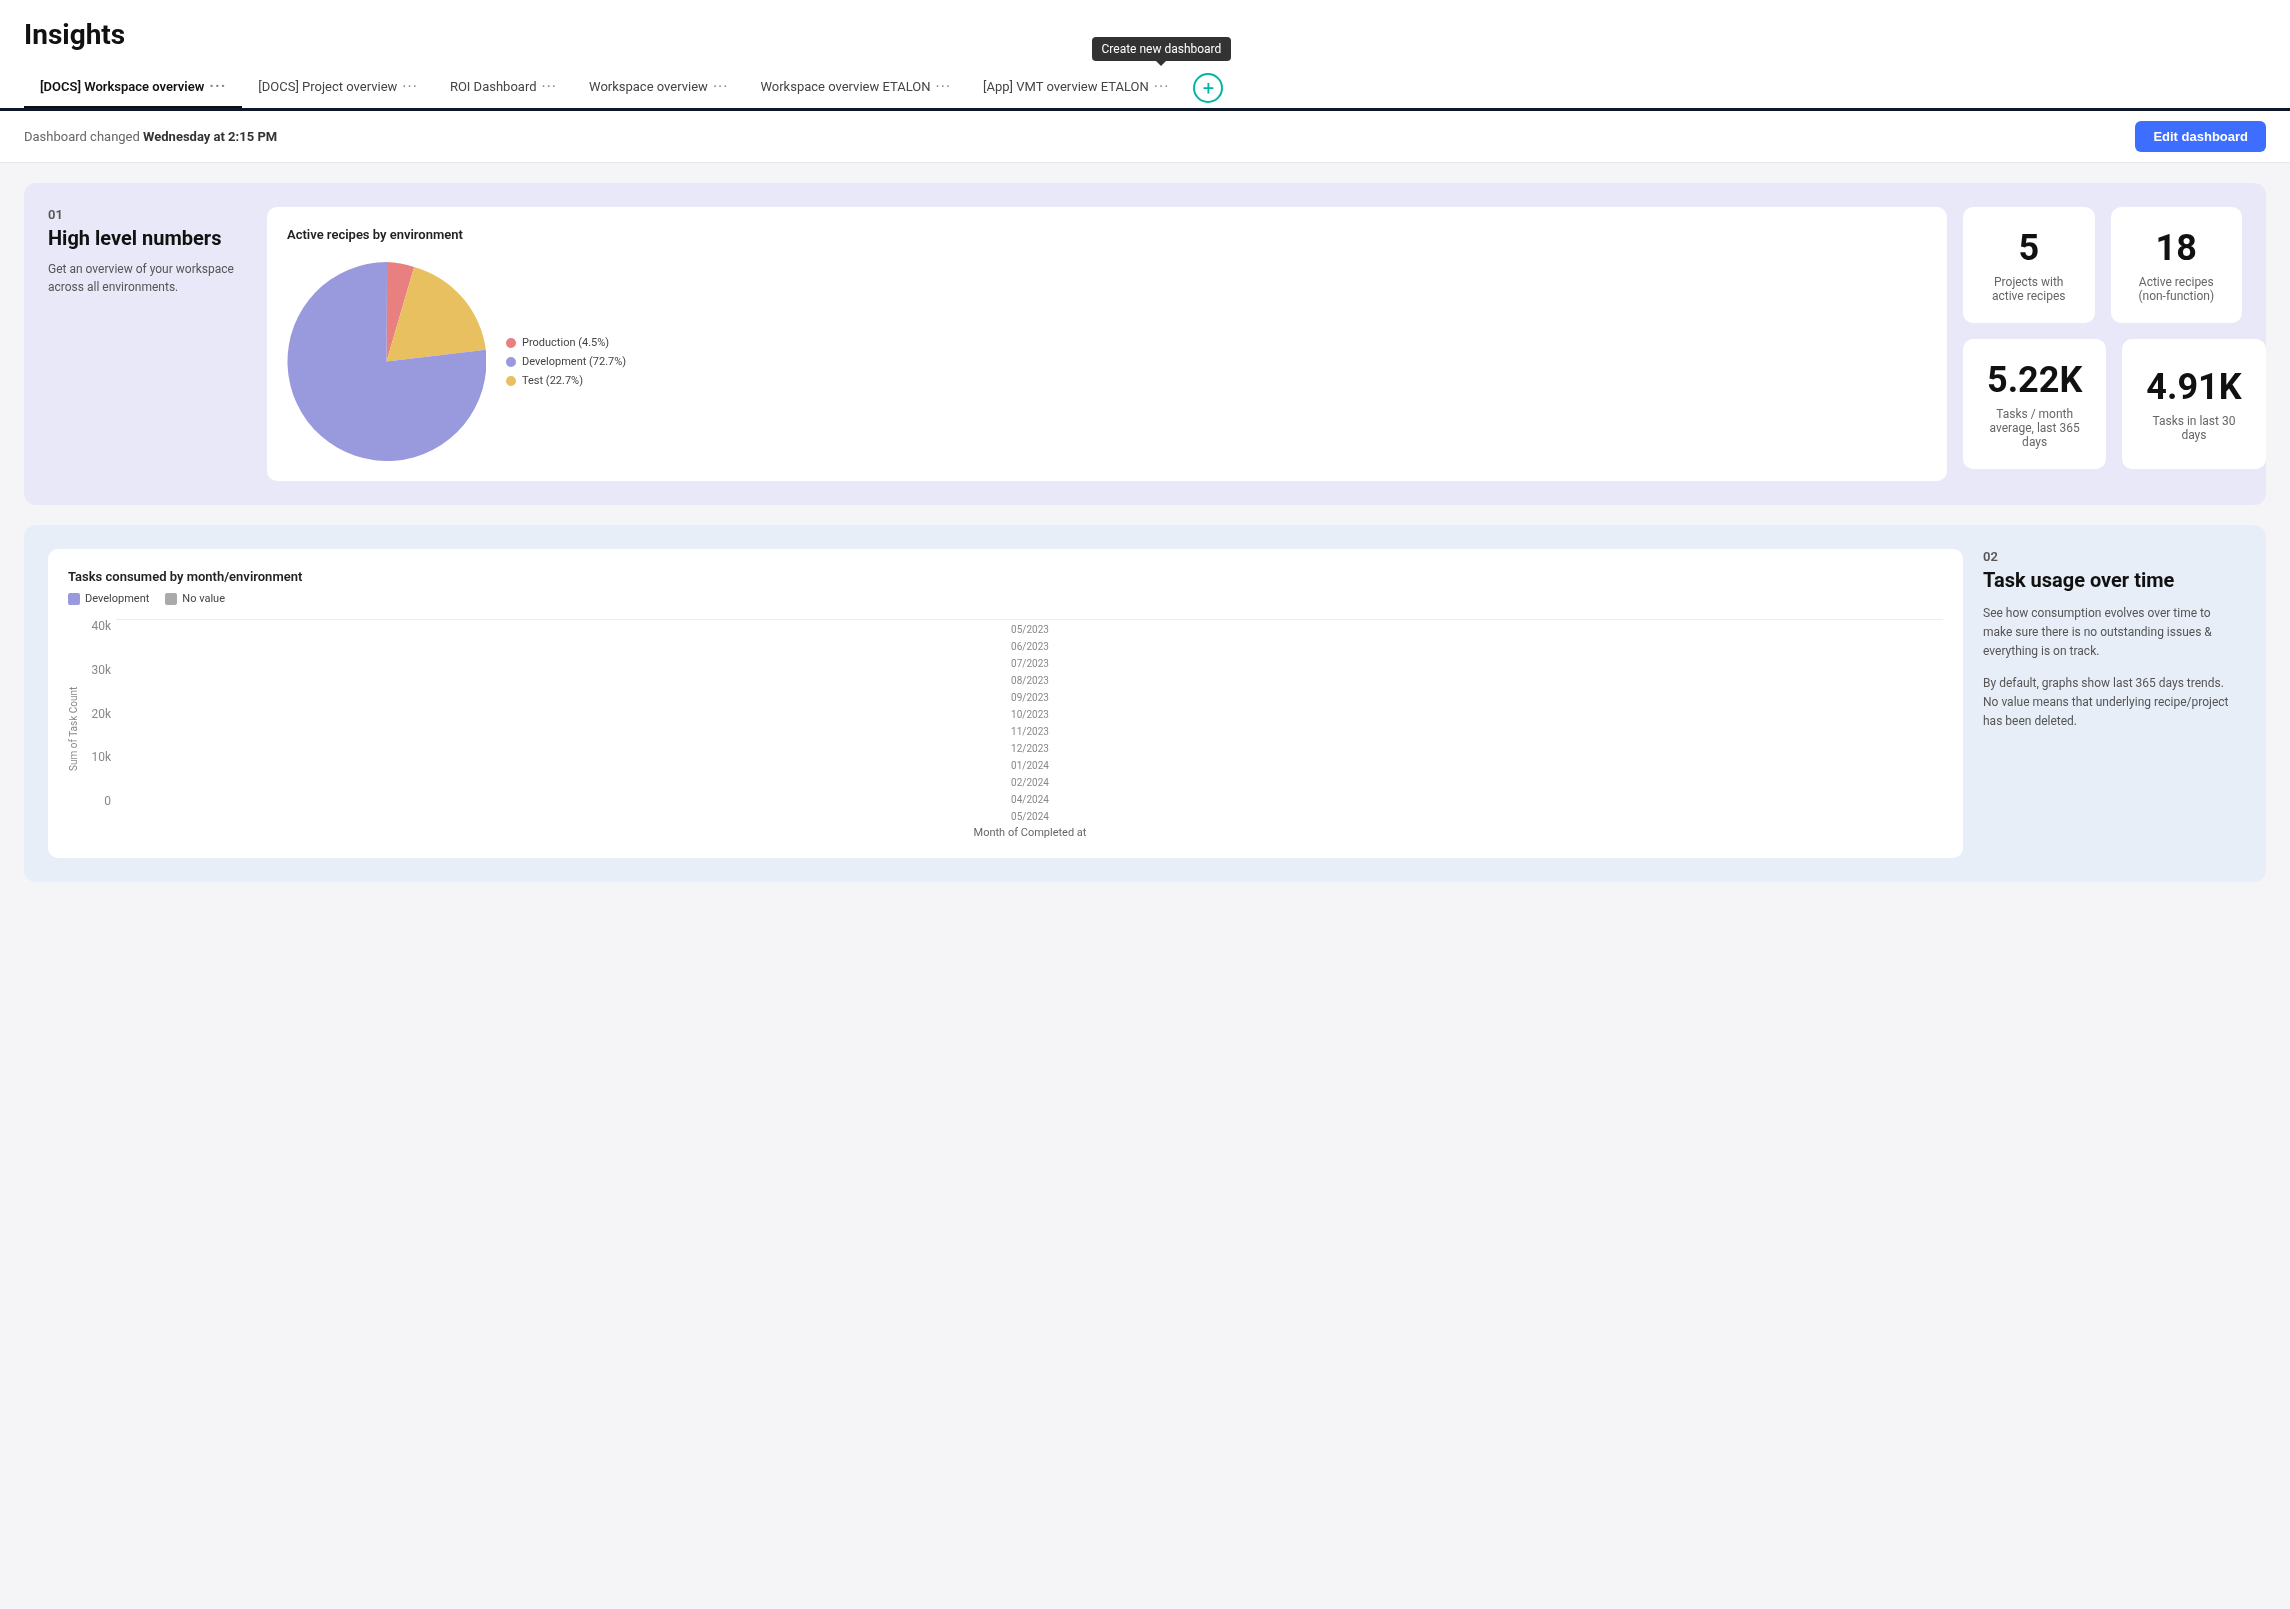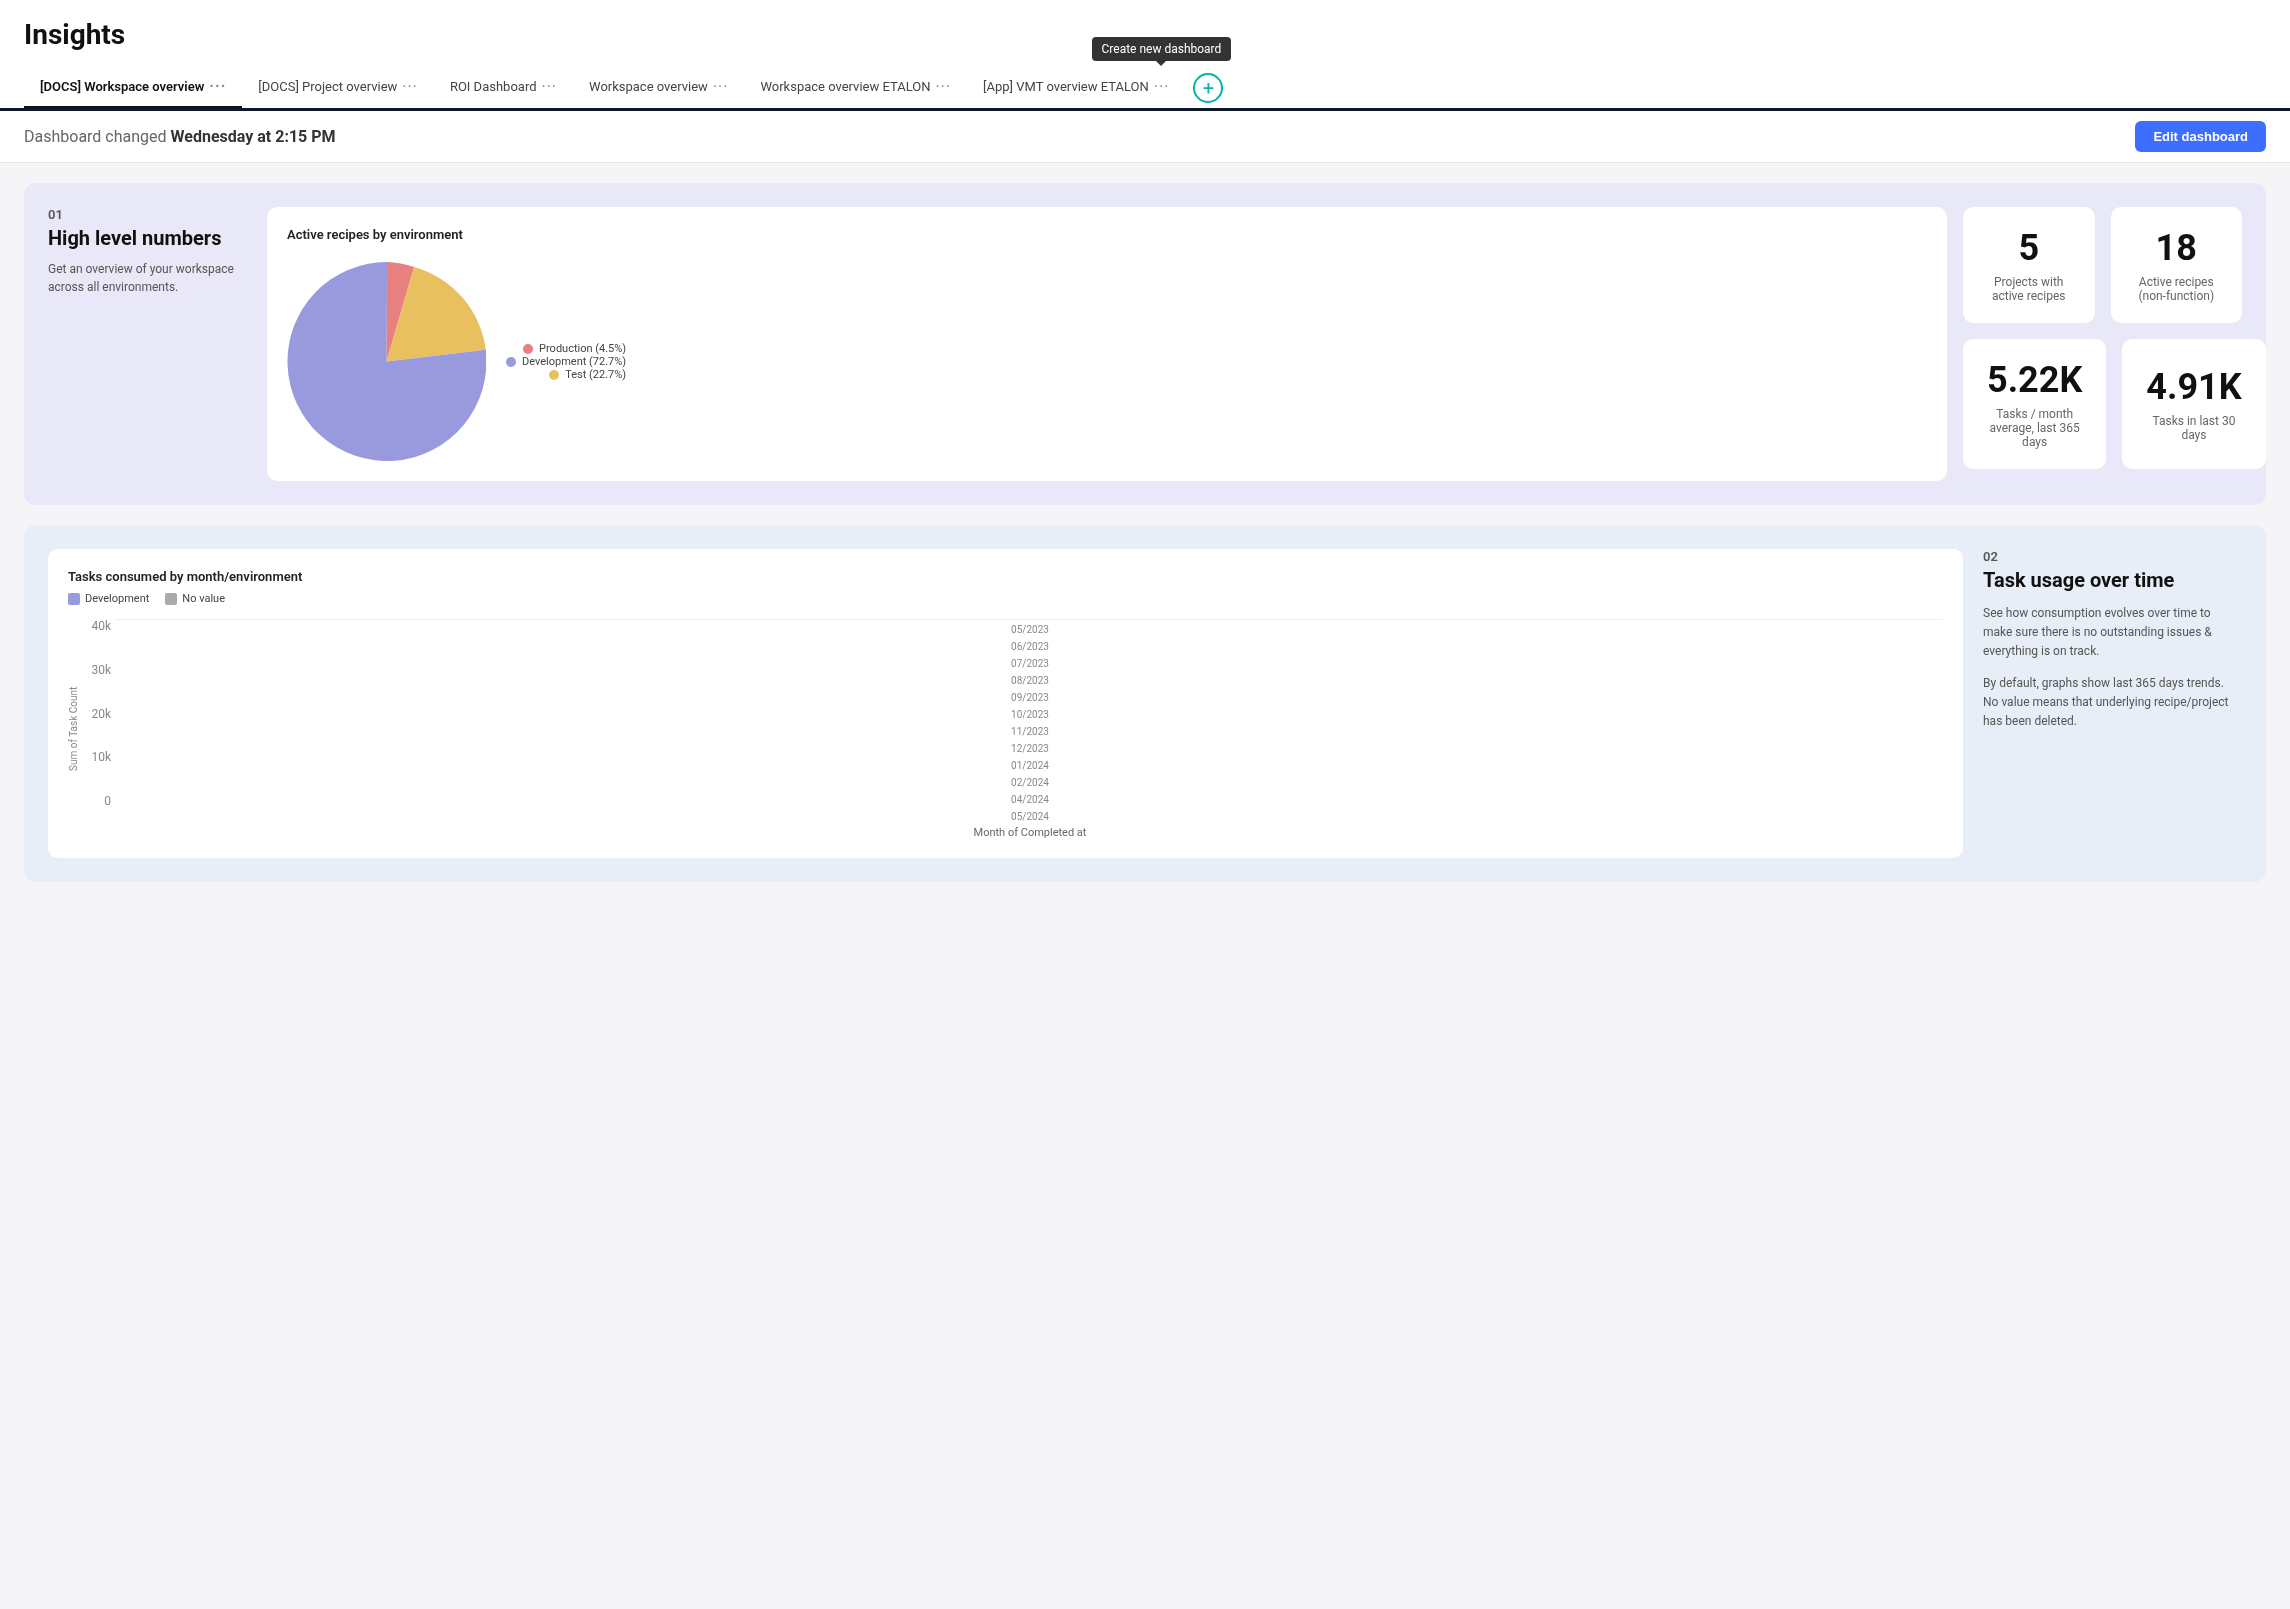--- a/index.html
+++ b/index.html
@@ -86,21 +86,21 @@
     }
     .sub-bar {
       background: #fff;
       padding: 10px 24px;
       display: flex;
       align-items: center;
       justify-content: space-between;
       border-bottom: 1px solid #e8e8e8;
     }
     .changed-text {
-      font-size: 16px;
+      font-size: 13px;
       color: #666;
     }
     .changed-text strong {
       color: #333;
     }
     .edit-btn {
       background: #3d6eff;
       color: #fff;
       border: none;
       border-radius: 6px;
@@ -168,21 +168,21 @@
       gap: 20px;
     }
     .pie-svg {
       width: 199px;
       height: 199px;
       flex-shrink: 0;
     }
     .legend {
       display: flex;
       flex-direction: column;
-      align-items: flex-end;
+      gap: 6px;
     }
     .legend-item {
       display: flex;
       align-items: center;
       gap: 6px;
       font-size: 11px;
       color: #444;
     }
     .legend-dot {
       width: 10px;

